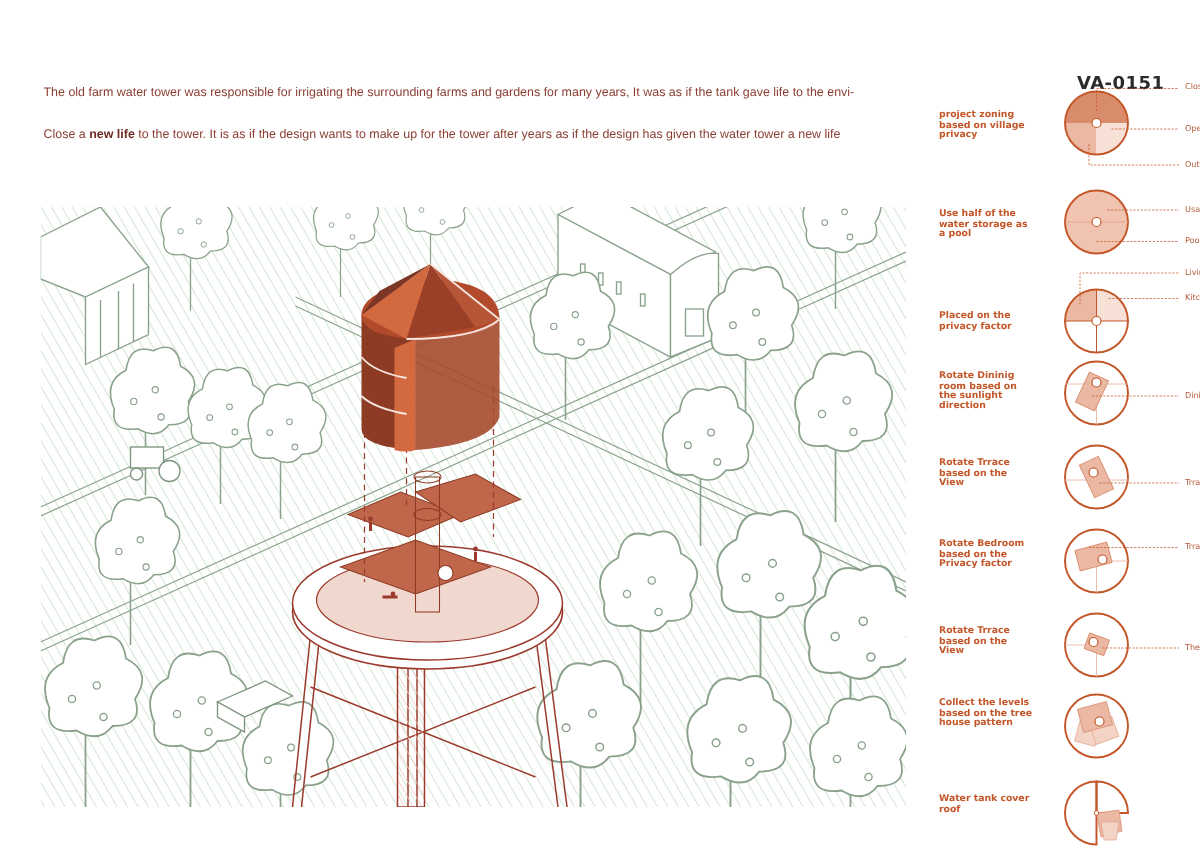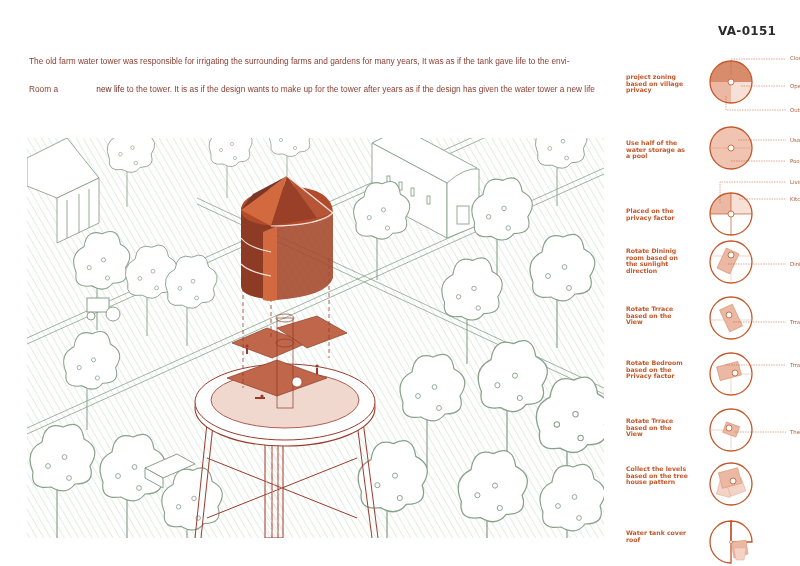--- a/index.html
+++ b/index.html
@@ -1,44 +1,44 @@
 <!DOCTYPE html>
 <html><head>
 <meta charset="utf-8">
 <style>
   * { box-sizing: border-box; margin: 0; padding: 0; }
   html, body { width: 800px; height: 566px; background: #ffffff; overflow: hidden; }
   body { position: relative; font-family: "Liberation Sans", sans-serif; }
 
   .intro { position: absolute; left: 29px; top: 56px; width: 580px; color: #8a3e32; font-size: 8.3px; line-height: 11px; }
   .intro p { margin-bottom: 6px; }
-  .intro b { color: #6e2a20; font-weight: normal; margin-left: 36px; }
-
-  .code { position: absolute; left: 718px; top: 24px; font-size: 12px; font-weight: bold; color: #2b2b2b; letter-spacing: 0.3px; font-family: "DejaVu Sans", sans-serif; }
+  .intro b { color: #6e2a20; font-weight: bold; }
+
+  .code { position: absolute; left: 718px; top: 48px; font-size: 12px; font-weight: bold; color: #2b2b2b; letter-spacing: 0.3px; font-family: "DejaVu Sans", sans-serif; }
 
   .illus { position: absolute; left: 27px; top: 138px; width: 577px; height: 400px; overflow: hidden; background: #ffffff; }
   .illus svg { display: block; }
 
   .steps { position: absolute; left: 620px; top: 56px; width: 180px; }
   .step { position: absolute; left: 0; width: 180px; height: 58px; }
   .step-label { position: absolute; left: 6px; width: 62px; font-size: 6.2px; line-height: 6.6px; font-weight: bold; color: #c4572a; font-family: "DejaVu Sans", sans-serif; }
   .step svg { position: absolute; left: 70px; top: 0; }
   .callout { position: absolute; font-size: 5.4px; color: #b55a3a; white-space: nowrap; font-family: "DejaVu Sans", sans-serif; }
 </style>
 </head>
 <body>
 
 <div class="code">VA-0151</div>
 
 <div class="intro">
   <p>
     <span>The old farm water tower was responsible for irrigating the surrounding farms and gardens for many years, It was as if the tank gave life to the envi-</span><br>
     <br>
   </p>
-  <p><span>Room a </span><b>new life</b><span> to the tower. It is as if the design wants to make up for the tower after years as if the design has given the water tower a new life</span></p>
+  <p><span>Close a </span><b>new life</b><span> to the tower. It is as if the design wants to make up for the tower after years as if the design has given the water tower a new life</span></p>
 </div>
 
 <div class="illus">
   <svg width="577" height="400" viewBox="0 0 577 400">
     <defs>
       <pattern id="hatch" patternUnits="userSpaceOnUse" width="6" height="6" patternTransform="rotate(-30)">
         <line x1="0" y1="0" x2="0" y2="6" stroke="#cfe3cf" stroke-width="1.2"></line>
       </pattern>
       <pattern id="hatchRed" patternUnits="userSpaceOnUse" width="5" height="5" patternTransform="rotate(-30)">
         <line x1="0" y1="0" x2="0" y2="5" stroke="#f0c9bf" stroke-width="1"></line>

